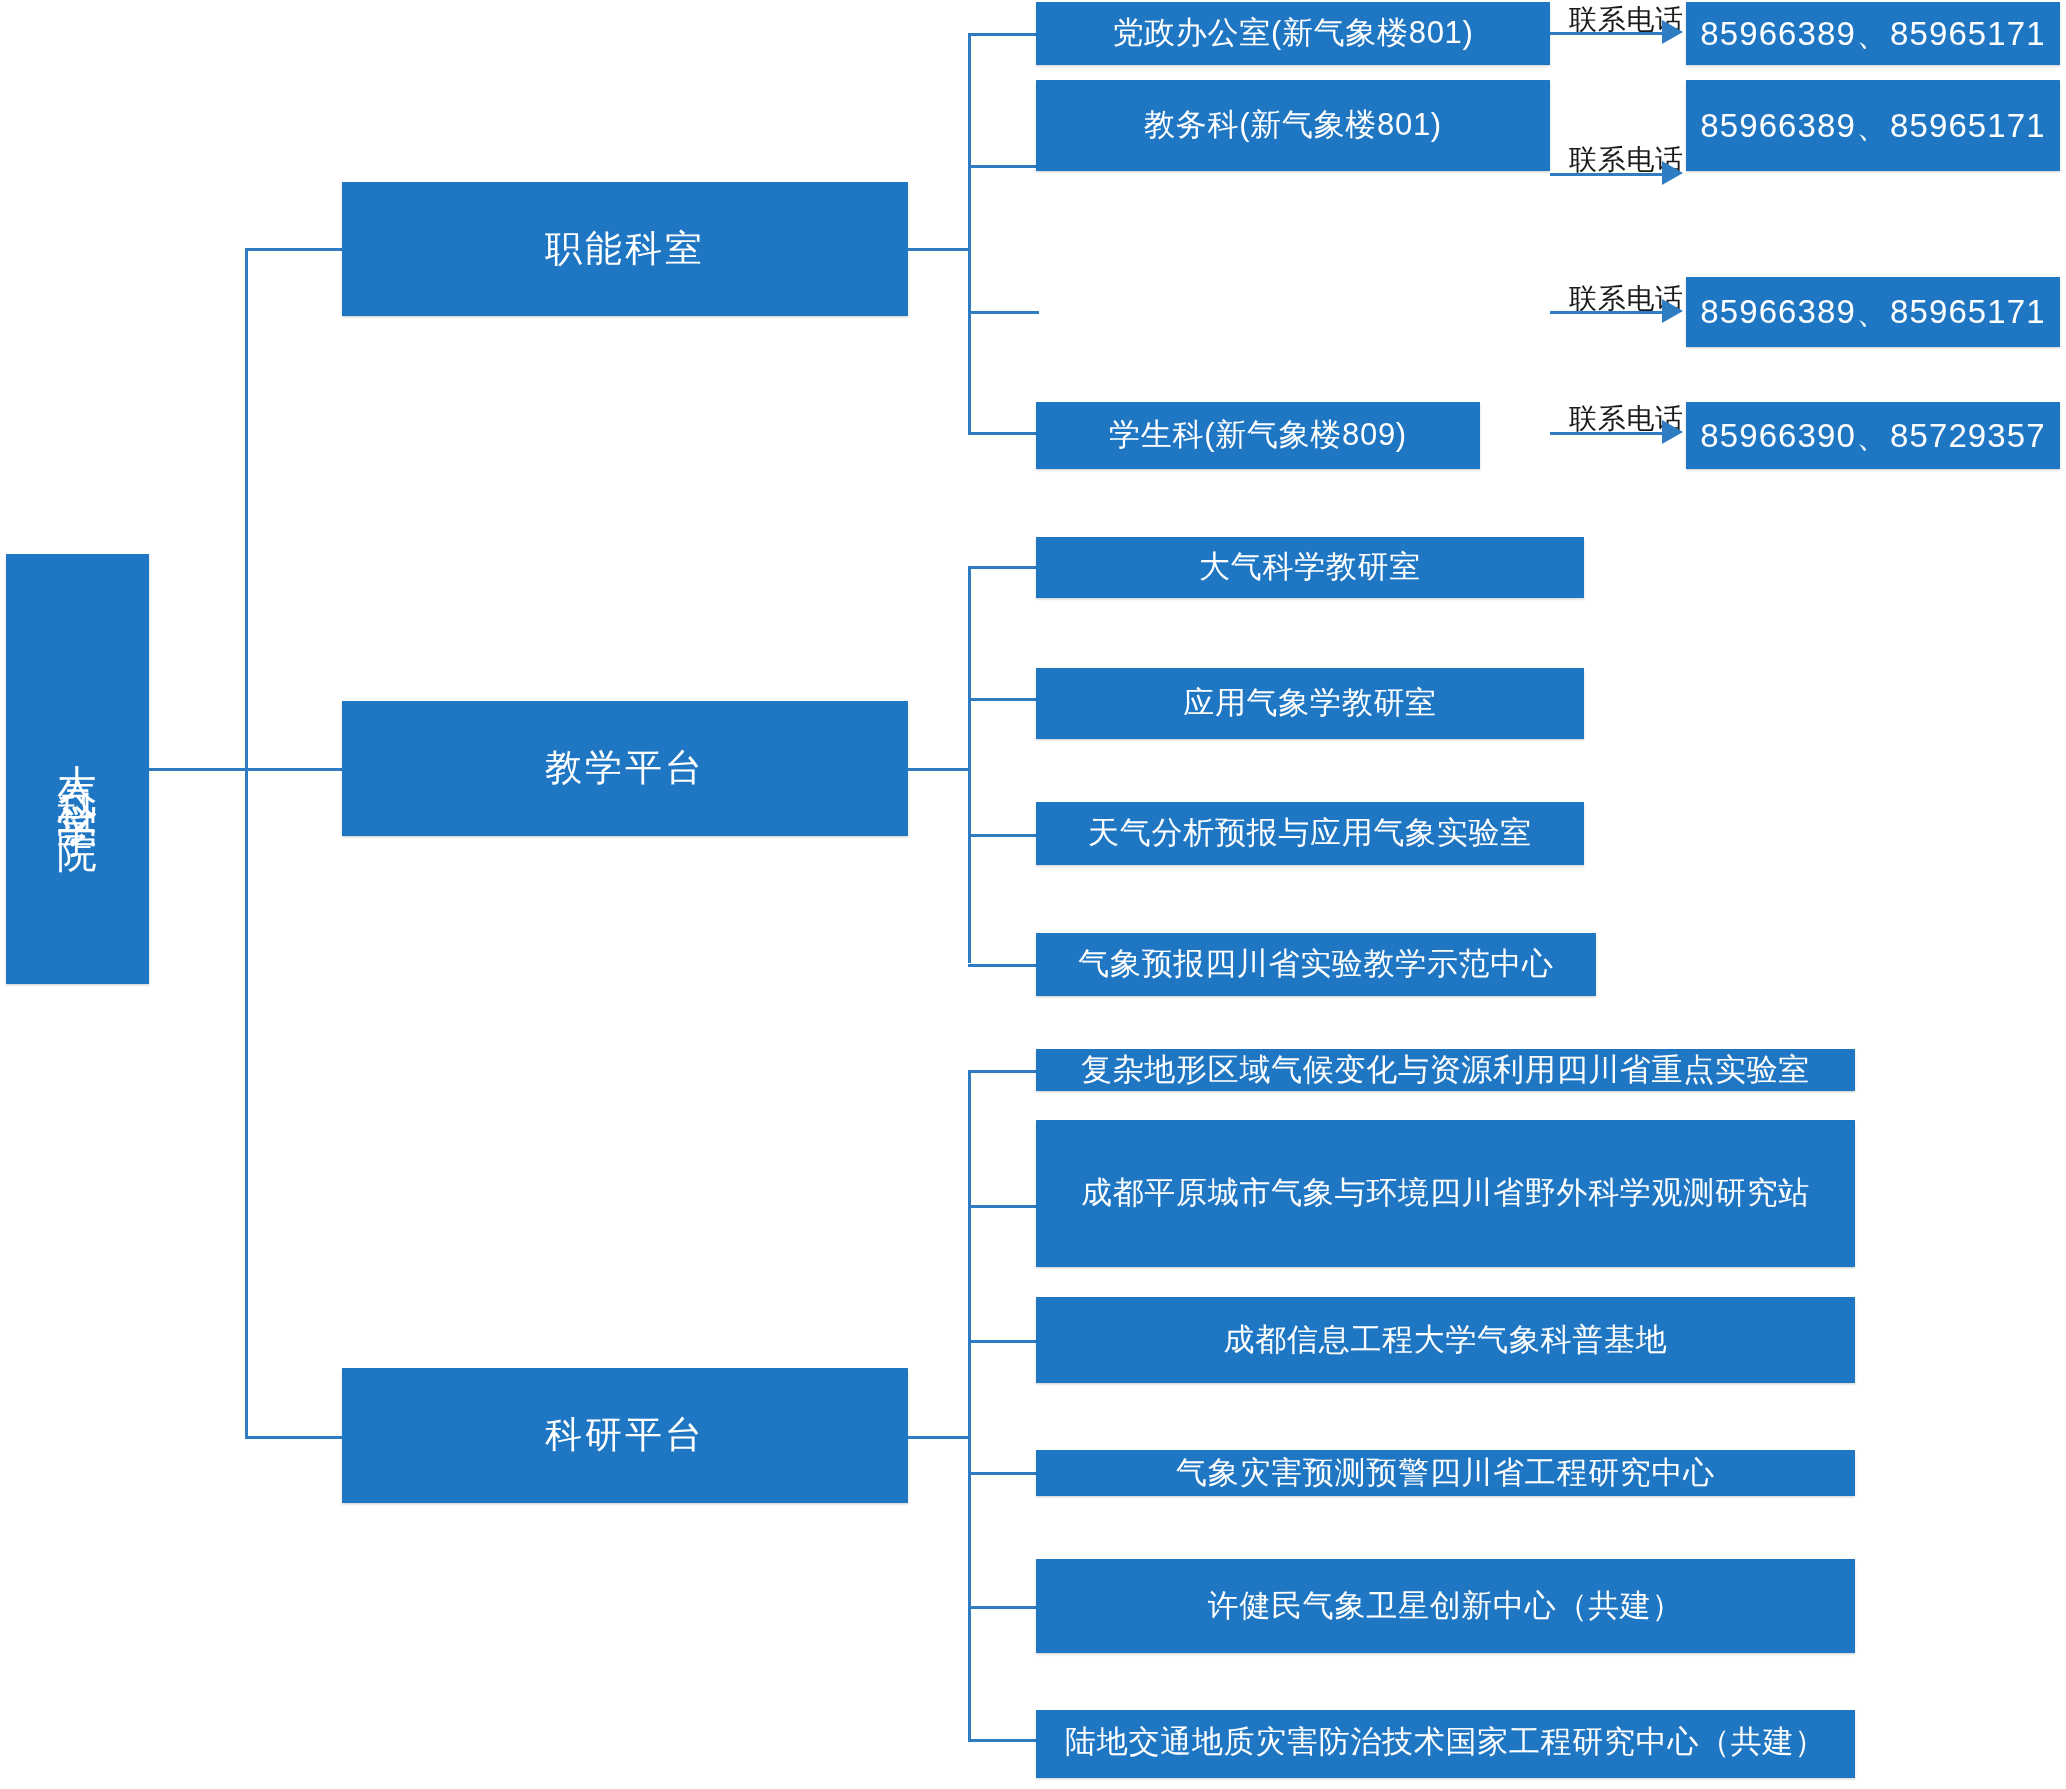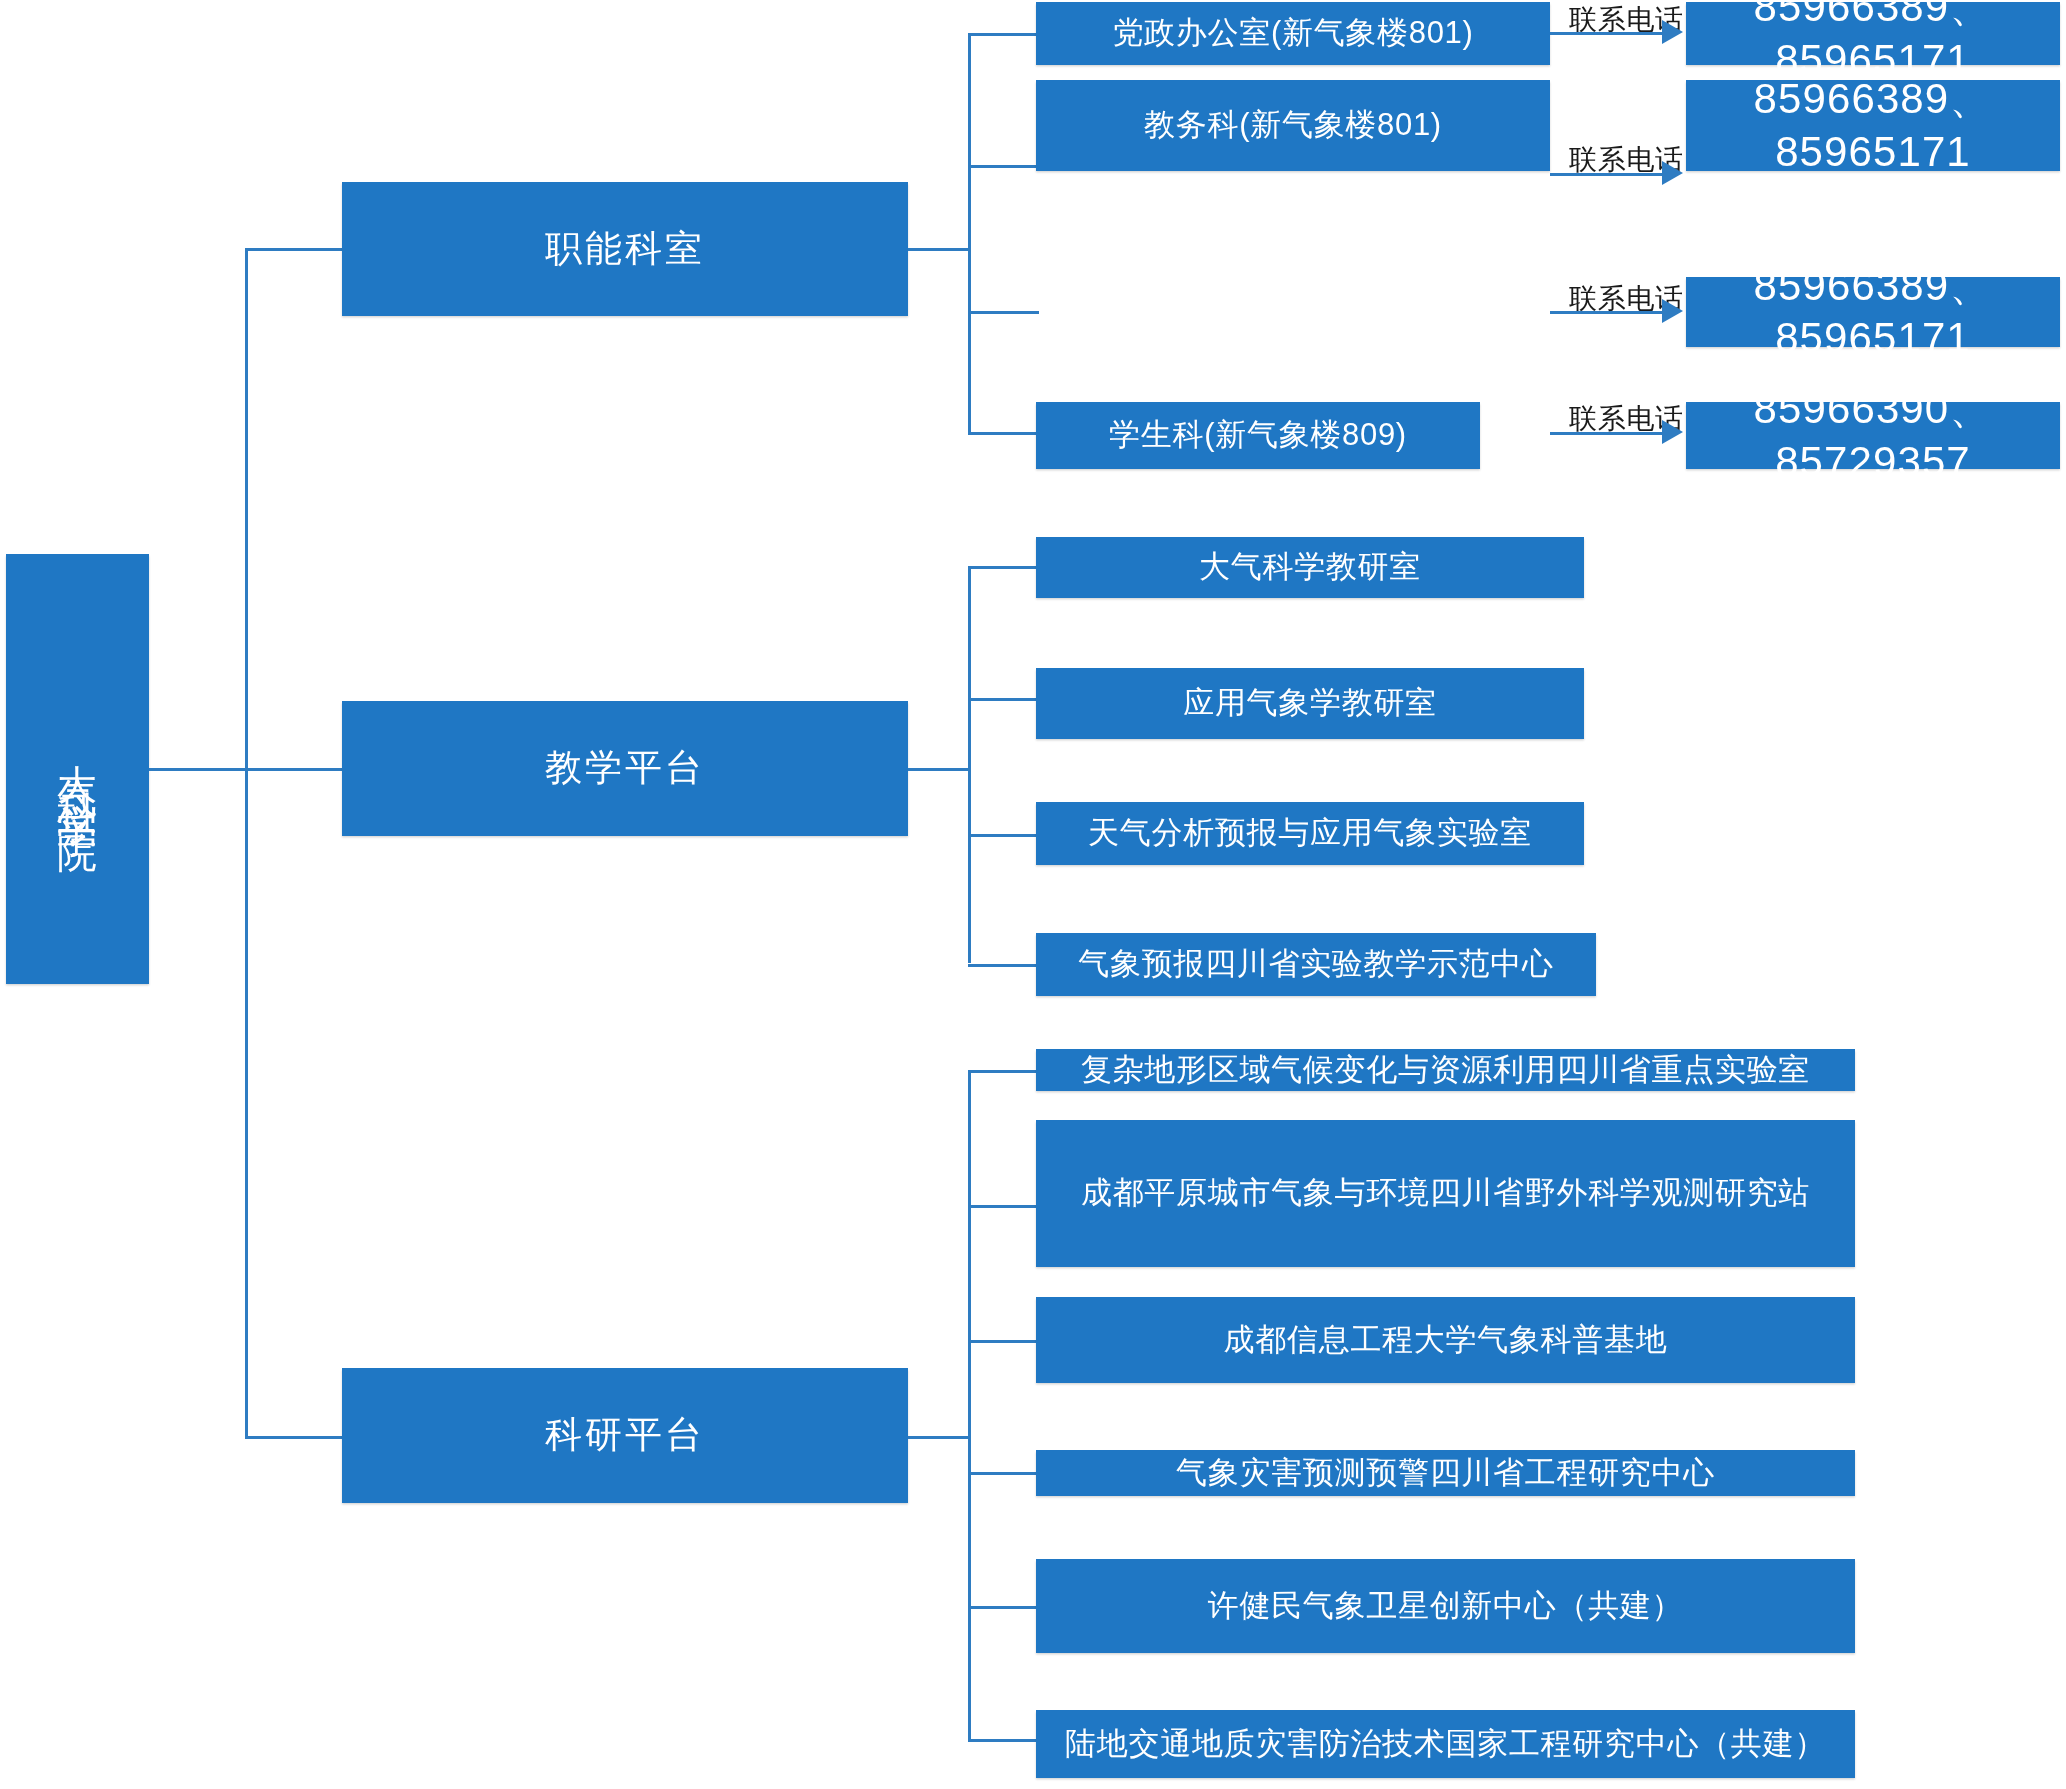--- a/index.html
+++ b/index.html
@@ -37,21 +37,21 @@
   .node.level2 {
     font-size: 37px;
     letter-spacing: 3px;
   }
   .node.leaf {
     font-size: 31px;
     letter-spacing: 0.7px;
     padding: 0 10.4px;
   }
   .node.phone {
-    font-size: 42px;
+    font-size: 33px;
     letter-spacing: 1.1px;
   }
   .line {
     position: absolute;
     background: #2E7CC2;
   }
   .hline { height: 3px; }
   .vline { width: 3px; }
   .arrow-head {
     position: absolute;
@@ -147,16 +147,16 @@
   <div class="line hline" style="left:968px; top:1340px; width:71px;"></div>
   <div class="node leaf" style="left:1036px; top:1297px; width:819px; height:86px;">成都信息工程大学气象科普基地</div>
 
   <div class="line hline" style="left:968px; top:1472px; width:71px;"></div>
   <div class="node leaf" style="left:1036px; top:1450px; width:819px; height:46px;">气象灾害预测预警四川省工程研究中心</div>
 
   <div class="line hline" style="left:968px; top:1606px; width:71px;"></div>
   <div class="node leaf" style="left:1036px; top:1559px; width:819px; height:94px;">许健民气象卫星创新中心（共建）</div>
 
   <div class="line hline" style="left:968px; top:1739px; width:71px;"></div>
-  <div class="node leaf" style="left:1036px; top:1710px; width:819px; height:68px;">陆地交通地质灾害防治技术国家工程研究中心（共建）</div>
+  <div class="node leaf" style="left:1036px; top:1710px; width:819px; height:68px;font-family:Liberation Mono, monospace;">陆地交通地质灾害防治技术国家工程研究中心（共建）</div>
 
 </div>
 
 
 </body></html>

